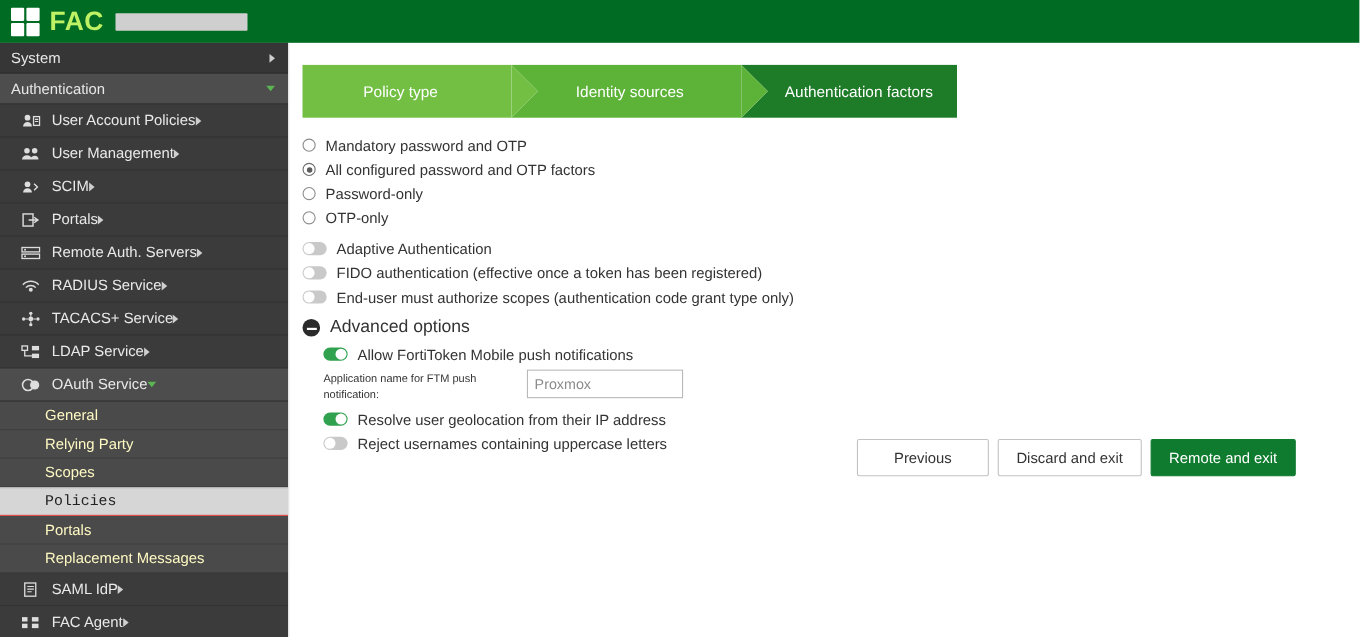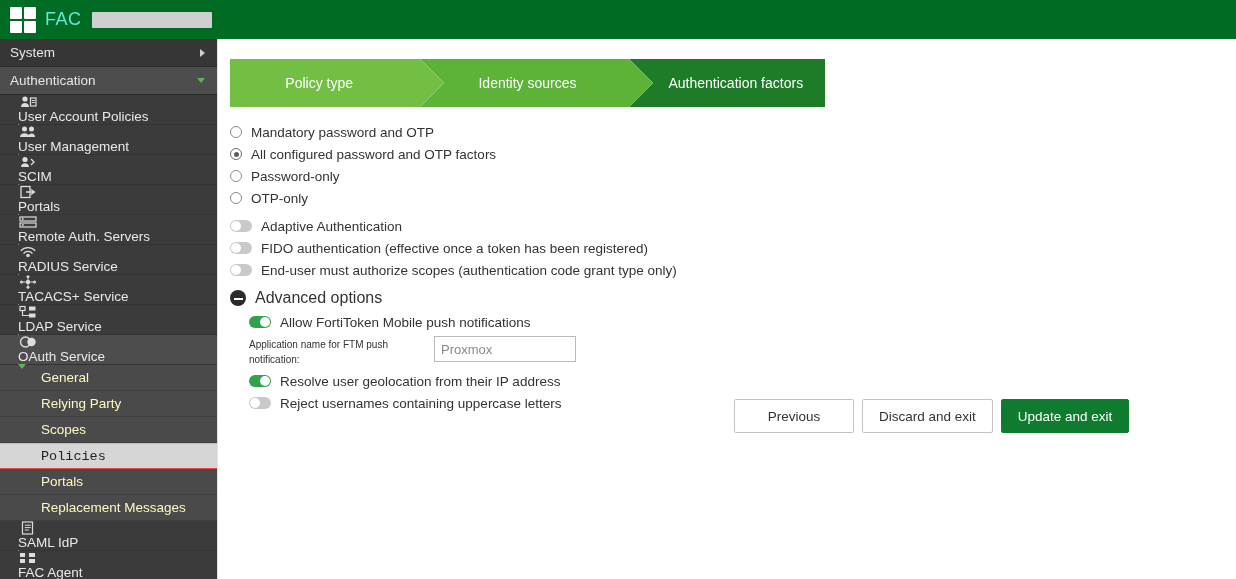--- a/index.html
+++ b/index.html
@@ -25,38 +25,38 @@
   .logo-grid {
     width: 26px; height: 26px;
     display: grid;
     grid-template-columns: 1fr 1fr;
     grid-template-rows: 1fr 1fr;
     gap: 2px;
     margin-right: 9px;
   }
   .logo-grid span { background: #ffffff; border-radius: 1px; }
   .brand {
-    color: #5eead4;
-    font-size: 18px;
-    font-weight: normal;
+    color: #bef264;
+    font-size: 24px;
+    font-weight: bold;
     letter-spacing: .5px;
     margin-right: 10px;
   }
   .redacted {
     width: 120px; height: 16px;
     background: #cfcfcf;
     border-radius: 1px;
   }
 
   
   .body-wrap { display: flex; height: 540px; }
 
   
   .sidebar {
-    width: 217px;
+    width: 262px;
     background: #2a2a2a;
     color: #e7e7e7;
     height: 540px;
     overflow: hidden;
     font-size: 13.5px;
   }
   .nav-top {
     height: 28px;
     display: flex; align-items: center;
     padding-left: 10px;
@@ -74,27 +74,26 @@
   }
   .caret-d {
     width: 0; height: 0;
     border-top: 5px solid #5ab552;
     border-left: 4px solid transparent;
     border-right: 4px solid transparent;
   }
   .nav-item {
     height: 30px;
     display: flex;
-    align-items: flex-start;
+    align-items: center;
     padding-left: 18px;
     position: relative;
     background: #3b3b3b;
     border-bottom: 1px solid #333;
     color: #e9e9e9;
-    flex-direction: column;
   }
   .nav-item.selected { background: #4d4d4d; }
   .nav-item .ico {
     width: 20px; height: 16px;
     margin-right: 9px;
     display: inline-flex;
     align-items: center;
     justify-content: center;
     color: #d9d9d9;
     font-size: 13px;
@@ -540,18 +539,18 @@
         <div class="row indent">
           <span class="toggle"></span>
           <span class="rlabel">Reject usernames containing uppercase letters</span>
         </div>
 
       </div>
 
       <div class="buttons">
         <button class="btn">Previous</button>
         <button class="btn">Discard and exit</button>
-        <button class="btn primary">Update and exit</button>
+        <button class="btn primary">Remote and exit</button>
       </div>
 
     </div>
   </div>
 </div>
 
 </body></html>

